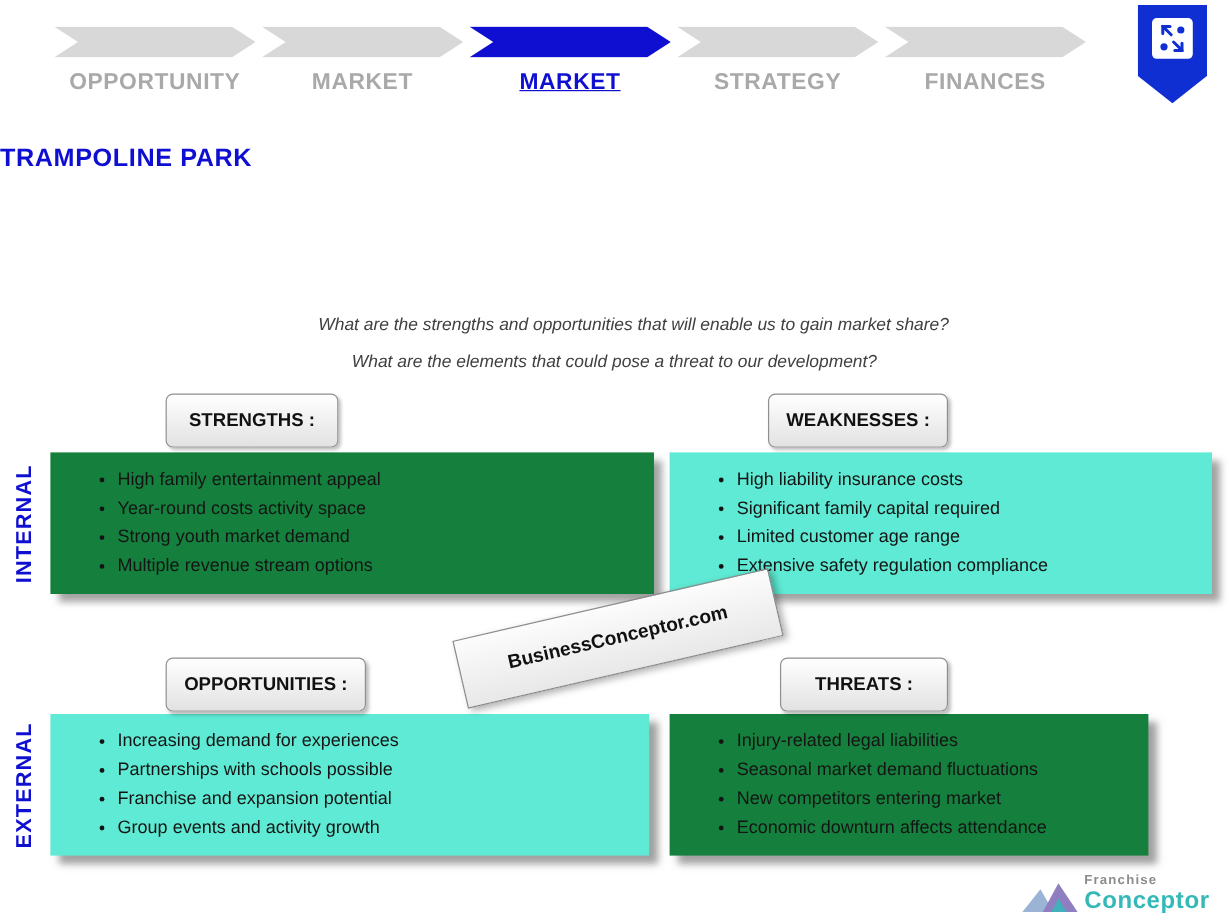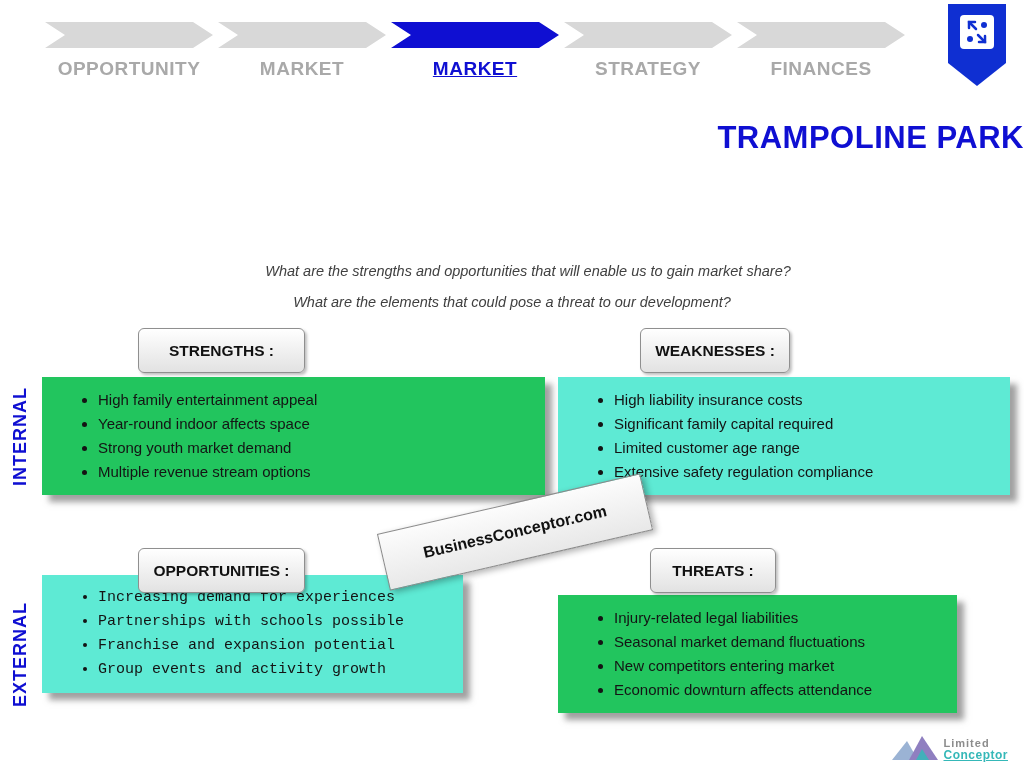--- a/index.html
+++ b/index.html
@@ -36,21 +36,21 @@
     position:absolute; left:948px; top:4px; width:58px; height:82px;
     background:#0f2fd2;
     clip-path: polygon(0 0, 100% 0, 100% 72%, 50% 100%, 0 72%);
     display:flex; justify-content:center;
   }
   .bookmark svg { margin-top:10px; }
 
   
   .title {
     position:absolute; top:120px; left:0; width:100%;
-    text-align:right; font-size:31px; font-weight:bold;
+    text-align:left; font-size:21px; font-weight:bold;
     color:#0f0fd2; letter-spacing:0.5px;
   }
   .subtitle {
     position:absolute; top:215px; left:0; width:100%;
     text-align:center; font-size:30px; font-weight:bold;
     color:#0f0fd2; letter-spacing:0.5px;
   }
   .question {
     position:absolute; left:0; width:100%;
     text-align:center; font-style:italic;
@@ -62,41 +62,41 @@
   
   .tag {
     position:absolute; height:45px;
     border:1px solid #8f8f8f; border-radius:6px;
     background:linear-gradient(#ffffff, #e2e2e2);
     box-shadow:2px 2px 3px rgba(0,0,0,0.25);
     display:flex; align-items:center; justify-content:center;
     font-weight:bold; font-size:15.5px; color:#111111;
     z-index:3;
   }
-  .tag-strengths     { left:138px; top:328px; width:167px; }
+  .tag-strengths     { left:138px; top:328px; width:144px; }
   .tag-weaknesses    { left:640px; top:328px; width:150px; }
   .tag-opportunities { left:138px; top:548px; width:167px; }
-  .tag-threats       { left:650px; top:548px; width:126px; }
+  .tag-threats       { left:650px; top:548px; width:140px; }
 
   
   .panel {
     position:absolute; height:118px;
     box-shadow:7px 7px 6px rgba(130,130,130,0.75);
     z-index:1;
   }
   .panel ul { margin:14px 0 0 0; padding-left:56px; }
   .panel li {
     font-size:15px; color:#141414; margin-bottom:7px;
     list-style:disc outside;
   }
-  .panel-blue { background:#22c55e; }
+  .panel-blue { background:#15803d; }
   .panel-gray { background:#5eead4; }
   .panel-strengths     { left:42px;  top:377px; width:503px; }
   .panel-weaknesses    { left:558px; top:377px; width:452px; }
-  .panel-opportunities { left:42px;  top:575px; width:421px;font-family:Liberation Mono, monospace; }
+  .panel-opportunities { left:42px;  top:595px; width:499px; }
   .panel-threats       { left:558px; top:595px; width:399px; }
 
   
   .side-label {
     position:absolute; left:6px; width:28px; height:118px;
     display:flex; align-items:center; justify-content:center;
   }
   .side-label span {
     transform:rotate(-90deg);
     white-space:nowrap;
@@ -118,21 +118,21 @@
     z-index:4;
   }
 
   
   .footer-logo {
     position:absolute; right:16px; bottom:6px;
     display:flex; align-items:flex-end; gap:4px;
   }
   .footer-logo .logo-text { display:flex; flex-direction:column; line-height:1.1; }
   .logo-line1 { font-size:11px; font-weight:bold; color:#8c8c8c; letter-spacing:1px; }
-  .logo-line2 { font-size:12px; font-weight:bold; color:#35b8b8; letter-spacing:0.5px;text-decoration:underline; }
+  .logo-line2 { font-size:20px; font-weight:bold; color:#35b8b8; letter-spacing:0.5px; }
 </style>
 </head>
 <body>
 
 <div class="slide">
 
   <div>
     <div class="step" style="left:45px">
       <div class="chevron"></div>
       <div class="step-label">OPPORTUNITY</div>
@@ -181,21 +181,21 @@
   </div>
 
   <div class="tag tag-strengths">STRENGTHS :</div>
   <div class="tag tag-weaknesses">WEAKNESSES :</div>
   <div class="tag tag-opportunities">OPPORTUNITIES :</div>
   <div class="tag tag-threats">THREATS :</div>
 
   <div class="panel panel-blue panel-strengths">
     <ul>
       <li>High family entertainment appeal</li>
-      <li>Year-round indoor affects space</li>
+      <li>Year-round costs activity space</li>
       <li>Strong youth market demand</li>
       <li>Multiple revenue stream options</li>
     </ul>
   </div>
   <div class="panel panel-gray panel-weaknesses">
     <ul>
       <li>High liability insurance costs</li>
       <li>Significant family capital required</li>
       <li>Limited customer age range</li>
       <li>Extensive safety regulation compliance</li>
@@ -220,18 +220,18 @@
 
   <div class="watermark">BusinessConceptor.com</div>
 
   <div class="footer-logo">
     <svg width="50" height="28" viewBox="0 0 50 28">
       <path d="M2 26 L17 7 L28 26 Z" fill="#9bb3d4"></path>
       <path d="M19 26 L32 2 L48 26 Z" fill="#8f7fc0"></path>
       <path d="M26 26 L32 15 L39 26 Z" fill="#35b8b8" opacity="0.85"></path>
     </svg>
     <div class="logo-text">
-      <span class="logo-line1">Limited</span>
+      <span class="logo-line1">Franchise</span>
       <span class="logo-line2">Conceptor</span>
     </div>
   </div>
 
 </div>
 
 </body></html>

